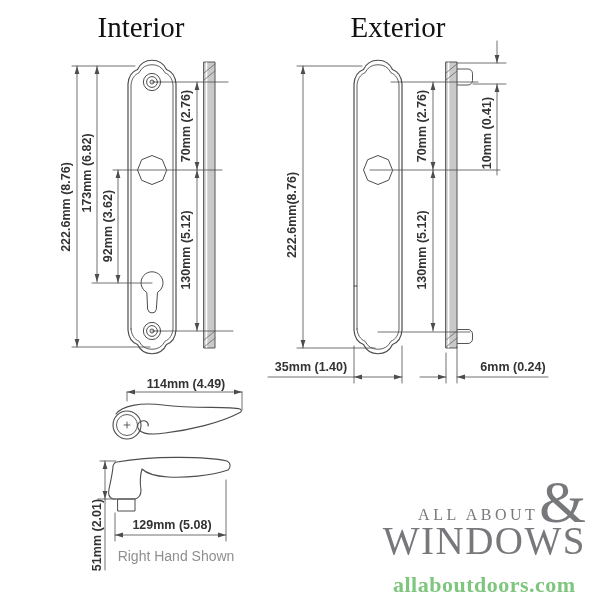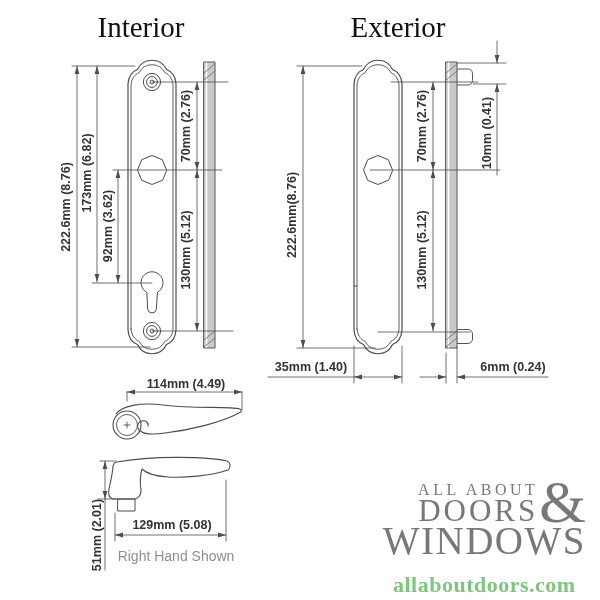--- a/index.html
+++ b/index.html
@@ -182,21 +182,20 @@
   <text class="dimtxt" text-anchor="middle" transform="rotate(-90 97 535)" x="97" y="539">51mm (2.01)</text>
   <text class="dimtxt" text-anchor="middle" x="172" y="529">129mm (5.08)</text>
   <text class="notetxt" text-anchor="middle" x="176" y="561">Right Hand Shown</text>
 </svg>
 
   
   <div class="logo">
     <div class="logo-row1">
       <div class="logo-col">
         <div class="logo-allabout">ALL ABOUT</div>
-        <div class="logo-doors">DOORS</div>
       </div>
       <div class="logo-amp">&amp;</div>
     </div>
     <div class="logo-windows">WINDOWS</div>
     <div class="logo-url">allaboutdoors.com</div>
   </div>
 
 </div>
 
 </body></html>

